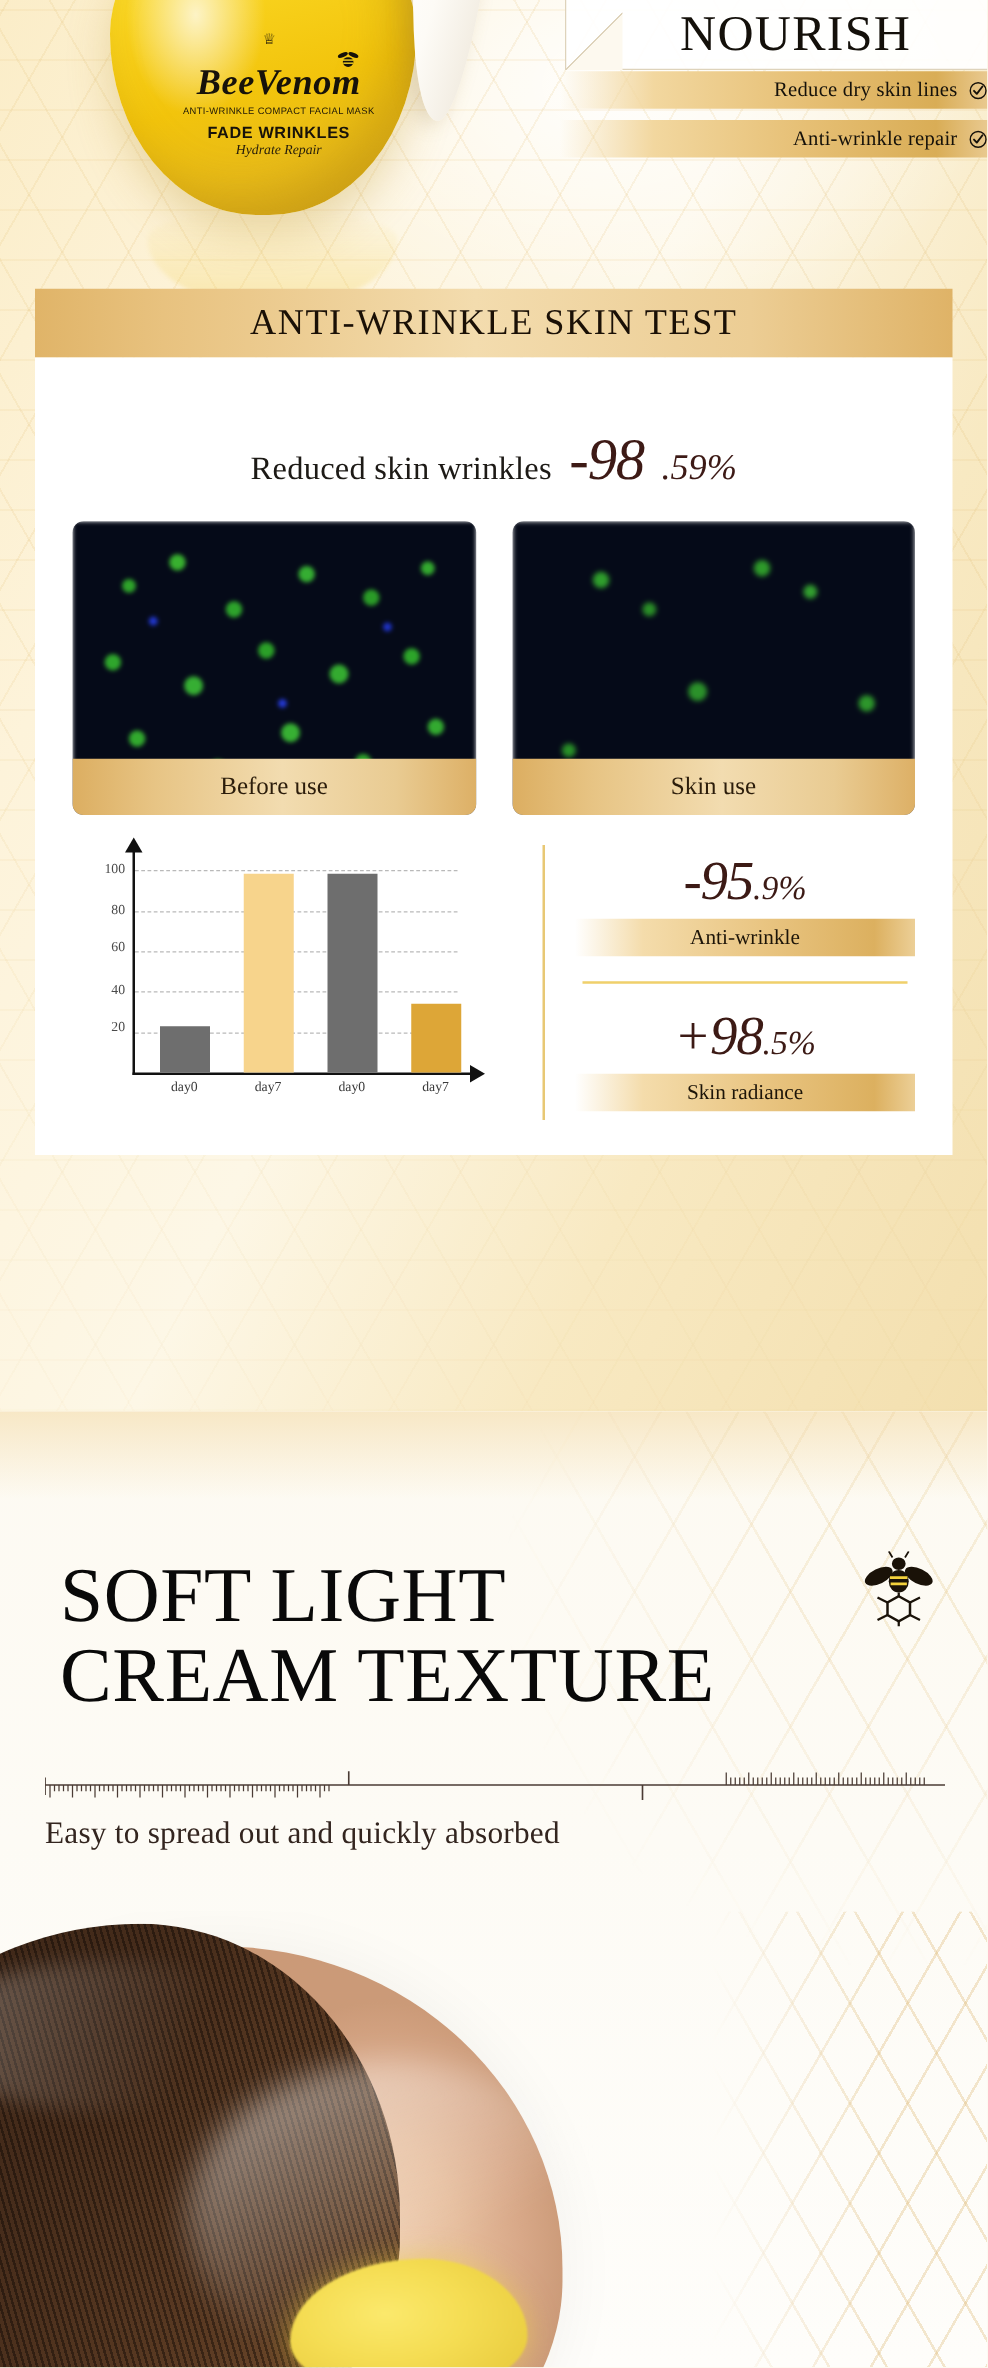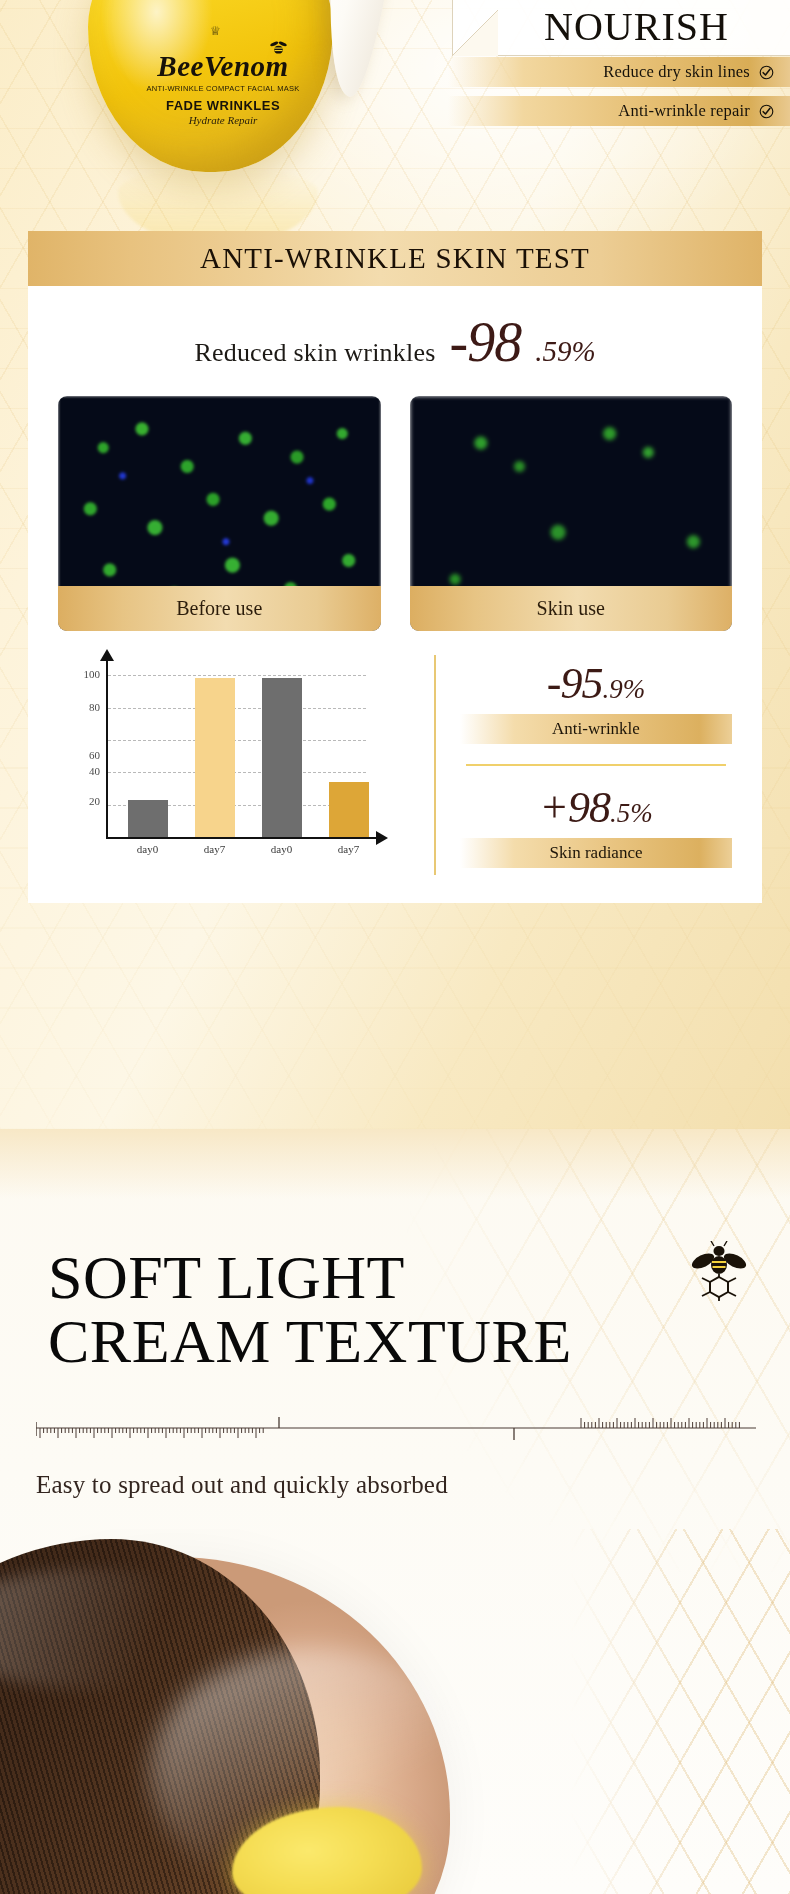--- a/index.html
+++ b/index.html
@@ -91,40 +91,40 @@
   .nourish-word{
     font-size:40px; letter-spacing:1px; color:#14100a; text-align:center; line-height:1;
     margin-top:44px;
   }
 
   
   .bullets{ position:absolute; left:448px; top:57px; width:342px; }
   .bullet{
     position:relative; height:30px; margin-bottom:9px;
     background:linear-gradient(90deg, rgba(247,227,176,0) 0%, #f2d79f 22%, #e6bf74 58%, #d9ad56 88%, #e9c98f 100%);
-    display:flex; align-items:center; justify-content:flex-end; padding-right:16px;
+    display:flex; align-items:center; justify-content:flex-end; 
   }
   .bullet-label{ font-size:16.5px; color:#15110a; letter-spacing:.2px; }
   .bullet-check{ margin-left:9px; width:15px; height:15px; display:inline-block; }
 
   
   #sec-test{ position:absolute; left:28px; top:231px; width:734px; }
   .test-banner{
     height:55px;
     background:linear-gradient(90deg,#e0b468 0%,#e8c27f 14%,#f3dcae 48%,#eccd94 78%,#dfb367 100%);
     display:flex; align-items:center; justify-content:center;
   }
   .test-banner-title{
     font-size:29px; letter-spacing:1.2px; color:#1a1006;
   }
   .test-body{ background:#ffffff; padding:24px 30px 28px; }
 
-  .test-headline{ display:flex; align-items:baseline; justify-content:center; gap:14px; }
+  .test-headline{ display:flex; align-items:baseline; justify-content:center; gap:14px;margin-top:31px; }
   .test-headline .lead{ font-size:26px; color:#1d1a16; letter-spacing:.2px; }
-  .test-headline .big{ font-size:56px; font-style:italic; color:#3d1a16; font-weight:400; letter-spacing:-1px; }
+  .test-headline .big{ font-size:47px; font-style:italic; color:#3d1a16; font-weight:400; letter-spacing:-1px; }
   .test-headline .small{ font-size:29px; font-style:italic; color:#3d1a16; }
 
   .micros{ display:flex; gap:29px; margin-top:22px; }
   .micro{ position:relative; flex:1; border-radius:9px; overflow:hidden; height:235px; }
   .micro-img{ position:absolute; inset:0; }
   .micro-before{
     background:
       radial-gradient(circle at 14% 22%, #2ea32a 0 5px, transparent 6px),
       radial-gradient(circle at 26% 14%, #38b02f 0 6px, transparent 7px),
       radial-gradient(circle at 40% 30%, #2da32b 0 6px, transparent 7px),
@@ -215,21 +215,21 @@
     background:linear-gradient(180deg,#f6e3bb 0%, rgba(253,250,242,0) 100%);
     opacity:.8;
   }
   .tex-title{
     position:absolute; left:48px; top:117px; width:700px;
     font-size:62px; line-height:1.03; letter-spacing:.5px; color:#090909;
   }
   .tex-bee{ position:absolute; left:690px; top:112px; width:58px; height:66px; }
   #ruler-wrap{ position:absolute; left:36px; top:282px; width:720px; height:34px; }
   .tex-caption{
-    position:absolute; left:36px; top:342px;
+    position:absolute; left:36px; top:324px;
     font-size:25px; color:#33251f; letter-spacing:.2px;
   }
 
   
   #model-photo{
     position:absolute; left:0; top:400px; width:790px; height:365px; overflow:hidden;
   }
   .head-shape{
     position:absolute; left:-110px; top:28px; width:560px; height:470px;
     border-radius:52% 50% 46% 48% / 58% 56% 44% 42%;
@@ -365,21 +365,21 @@
         <div id="chart-grid">
             <div class="gridline" style="top: 149.636px;"></div>
             <div class="gridline" style="top: 117.273px;"></div>
             <div class="gridline" style="top: 84.9091px;"></div>
             <div class="gridline" style="top: 52.5455px;"></div>
             <div class="gridline" style="top: 20.1818px;"></div>
           </div>
         <div id="chart-yticks">
             <div class="ytick" style="top: 147px;">20</div>
             <div class="ytick" style="top: 117.273px;">40</div>
-            <div class="ytick" style="top: 101px;">60</div>
+            <div class="ytick" style="top: 83px;">60</div>
             <div class="ytick" style="top: 52.5455px;">80</div>
             <div class="ytick" style="top: 20.1818px;">100</div>
           </div>
         <div class="bars" id="chart-bars">
             <div class="bar" style="left: 19.5px; width: 40px; height: 37.2182px; background: rgb(110, 110, 110);"></div>
             <div class="bar" style="left: 86.5px; width: 40px; height: 158.582px; background: rgb(247, 212, 140);"></div>
             <div class="bar" style="left: 153.5px; width: 40px; height: 158.582px; background: rgb(110, 110, 110);"></div>
             <div class="bar" style="left: 220.5px; width: 40px; height: 55.0182px; background: rgb(221, 166, 55);"></div>
           </div>
         <div id="chart-xlabels">

